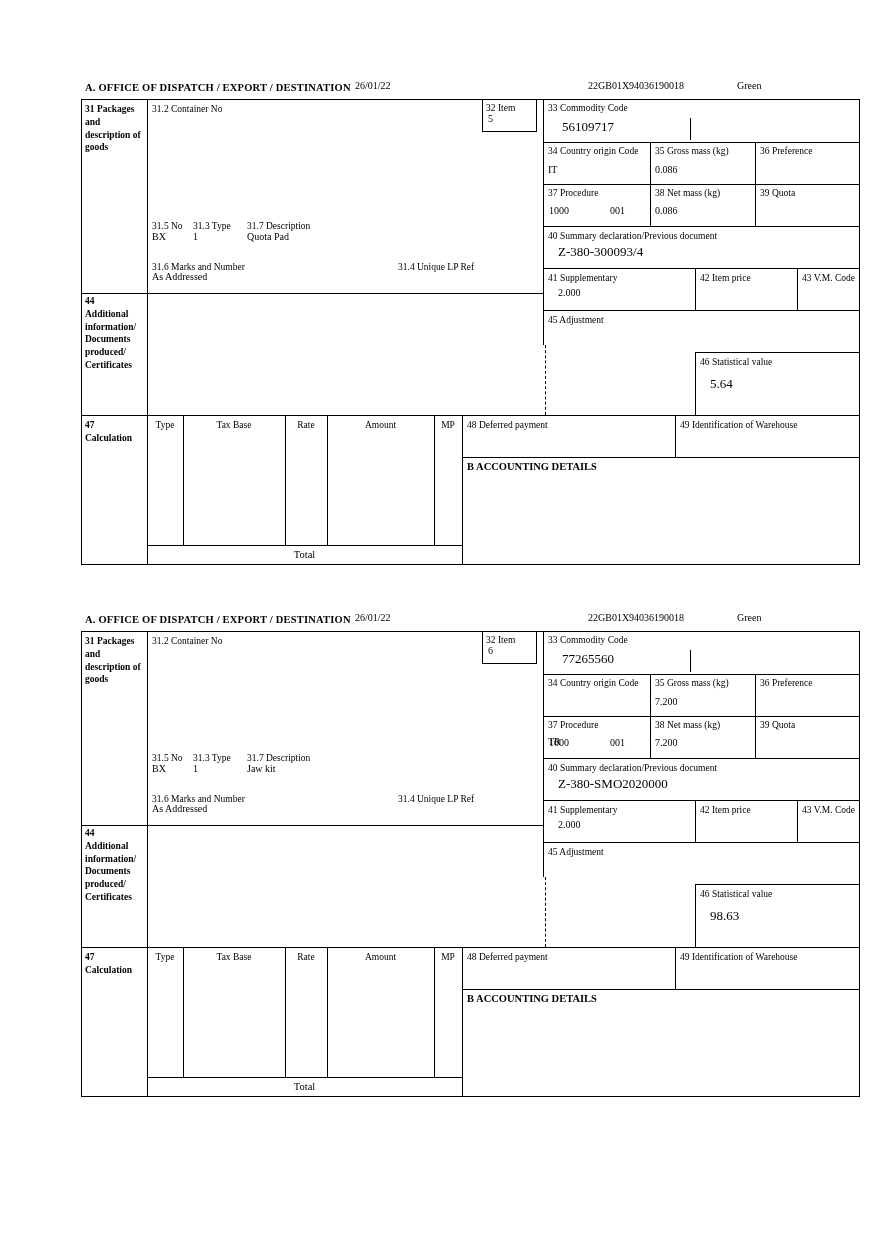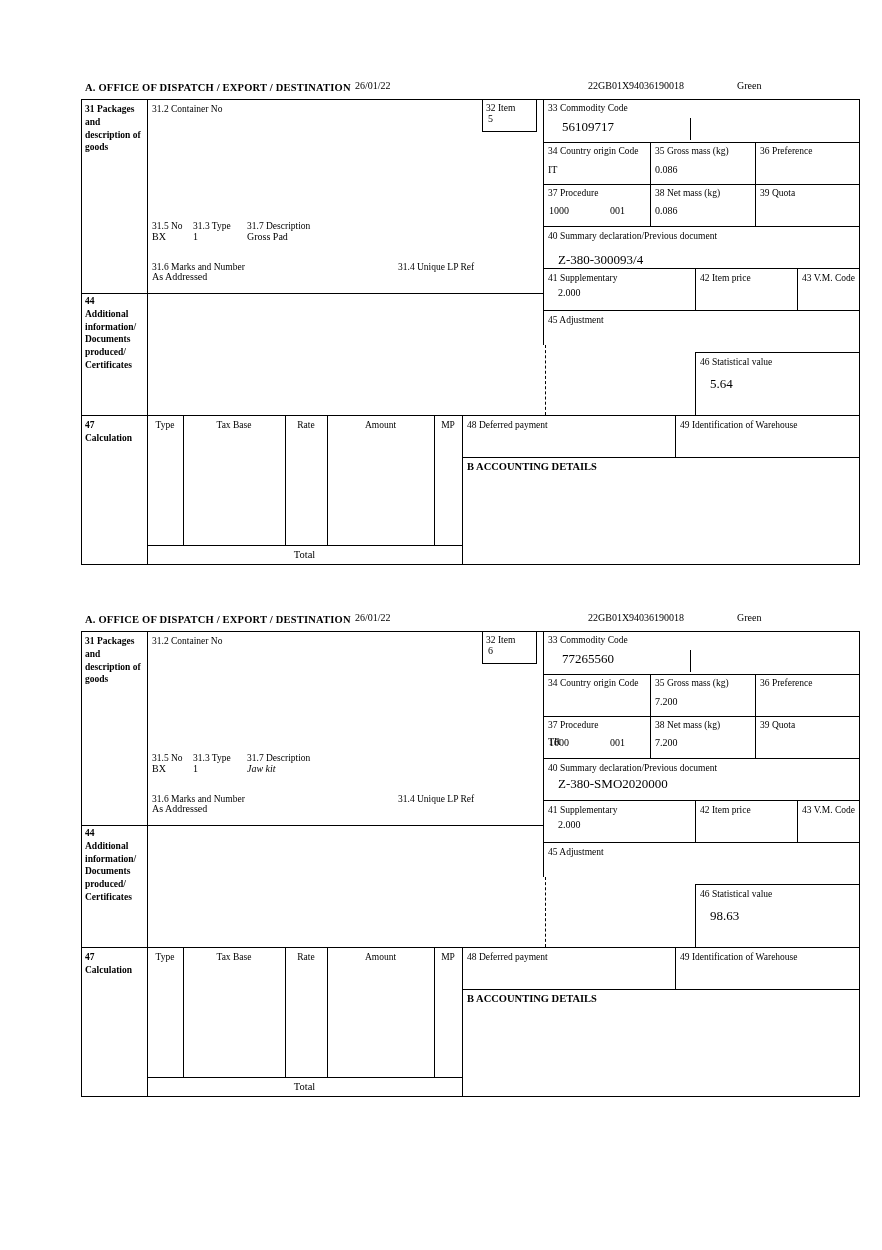--- a/index.html
+++ b/index.html
@@ -63,40 +63,40 @@
   <div class="lbl wrap" style="left:85px;top:339px;width:56px;">47 Calculation</div>
 
   <div class="lbl" style="left:152px;top:23px;">31.2 Container No</div>
   <div class="lbl" style="left:486px;top:22px;">32 Item</div>
   <div class="val" style="left:488px;top:33px;">5</div>
   <div class="lbl" style="left:152px;top:140px;">31.5 No</div>
   <div class="lbl" style="left:193px;top:140px;">31.3 Type</div>
   <div class="lbl" style="left:247px;top:140px;">31.7 Description</div>
   <div class="val" style="left:152px;top:151px;">BX</div>
   <div class="val" style="left:193px;top:151px;">1</div>
-  <div class="val" style="left:247px;top:151px;">Gross Pad</div>
+  <div class="val" style="left:247px;top:151px;">Quota Pad</div>
   <div class="lbl" style="left:152px;top:181px;">31.6 Marks and Number</div>
   <div class="lbl" style="left:398px;top:181px;">31.4 Unique LP Ref</div>
   <div class="val" style="left:152px;top:191px;">As Addressed</div>
 
   <div class="lbl" style="left:548px;top:22px;">33 Commodity Code</div>
   <div class="val-lg" style="left:562px;top:39px;">56109717</div>
   <div class="lbl" style="left:548px;top:65px;">34 Country origin Code</div>
   <div class="lbl" style="left:655px;top:65px;">35 Gross mass (kg)</div>
   <div class="lbl" style="left:760px;top:65px;">36 Preference</div>
   <div class="val" style="left:548px;top:84px;">IT</div>
   <div class="val" style="left:655px;top:84px;">0.086</div>
   <div class="lbl" style="left:548px;top:107px;">37 Procedure</div>
   <div class="lbl" style="left:655px;top:107px;">38 Net mass (kg)</div>
   <div class="lbl" style="left:760px;top:107px;">39 Quota</div>
   <div class="val" style="left:549px;top:125px;">1000</div>
   <div class="val" style="left:610px;top:125px;">001</div>
   <div class="val" style="left:655px;top:125px;">0.086</div>
   <div class="lbl" style="left:548px;top:150px;">40 Summary declaration/Previous document</div>
-  <div class="val-lg" style="left:558px;top:172px;">Z-380-300093/4</div>
+  <div class="val-lg" style="left:558px;top:164px;">Z-380-300093/4</div>
   <div class="lbl" style="left:548px;top:192px;">41 Supplementary</div>
   <div class="lbl" style="left:700px;top:192px;">42 Item price</div>
   <div class="lbl" style="left:802px;top:192px;">43 V.M. Code</div>
   <div class="val" style="left:558px;top:207px;">2.000</div>
   <div class="lbl" style="left:548px;top:234px;">45 Adjustment</div>
   <div class="lbl" style="left:700px;top:276px;">46 Statistical value</div>
   <div class="val-lg" style="left:710px;top:296px;">5.64</div>
 
   <div class="lbl ctr" style="left:147px;top:339px;width:36px;">Type</div>
   <div class="lbl ctr" style="left:183px;top:339px;width:102px;">Tax Base</div>
@@ -150,21 +150,21 @@
   <div class="lbl wrap" style="left:85px;top:339px;width:56px;">47 Calculation</div>
 
   <div class="lbl" style="left:152px;top:23px;">31.2 Container No</div>
   <div class="lbl" style="left:486px;top:22px;">32 Item</div>
   <div class="val" style="left:488px;top:33px;">6</div>
   <div class="lbl" style="left:152px;top:140px;">31.5 No</div>
   <div class="lbl" style="left:193px;top:140px;">31.3 Type</div>
   <div class="lbl" style="left:247px;top:140px;">31.7 Description</div>
   <div class="val" style="left:152px;top:151px;">BX</div>
   <div class="val" style="left:193px;top:151px;">1</div>
-  <div class="val" style="left:247px;top:151px;font-style:italic;">Jaw kit</div>
+  <div class="val" style="left:247px;top:151px;">Jaw kit</div>
   <div class="lbl" style="left:152px;top:181px;">31.6 Marks and Number</div>
   <div class="lbl" style="left:398px;top:181px;">31.4 Unique LP Ref</div>
   <div class="val" style="left:152px;top:191px;">As Addressed</div>
 
   <div class="lbl" style="left:548px;top:22px;">33 Commodity Code</div>
   <div class="val-lg" style="left:562px;top:39px;">77265560</div>
   <div class="lbl" style="left:548px;top:65px;">34 Country origin Code</div>
   <div class="lbl" style="left:655px;top:65px;">35 Gross mass (kg)</div>
   <div class="lbl" style="left:760px;top:65px;">36 Preference</div>
   <div class="val" style="left:548px;top:84px;margin-top:40px;">TR</div>

